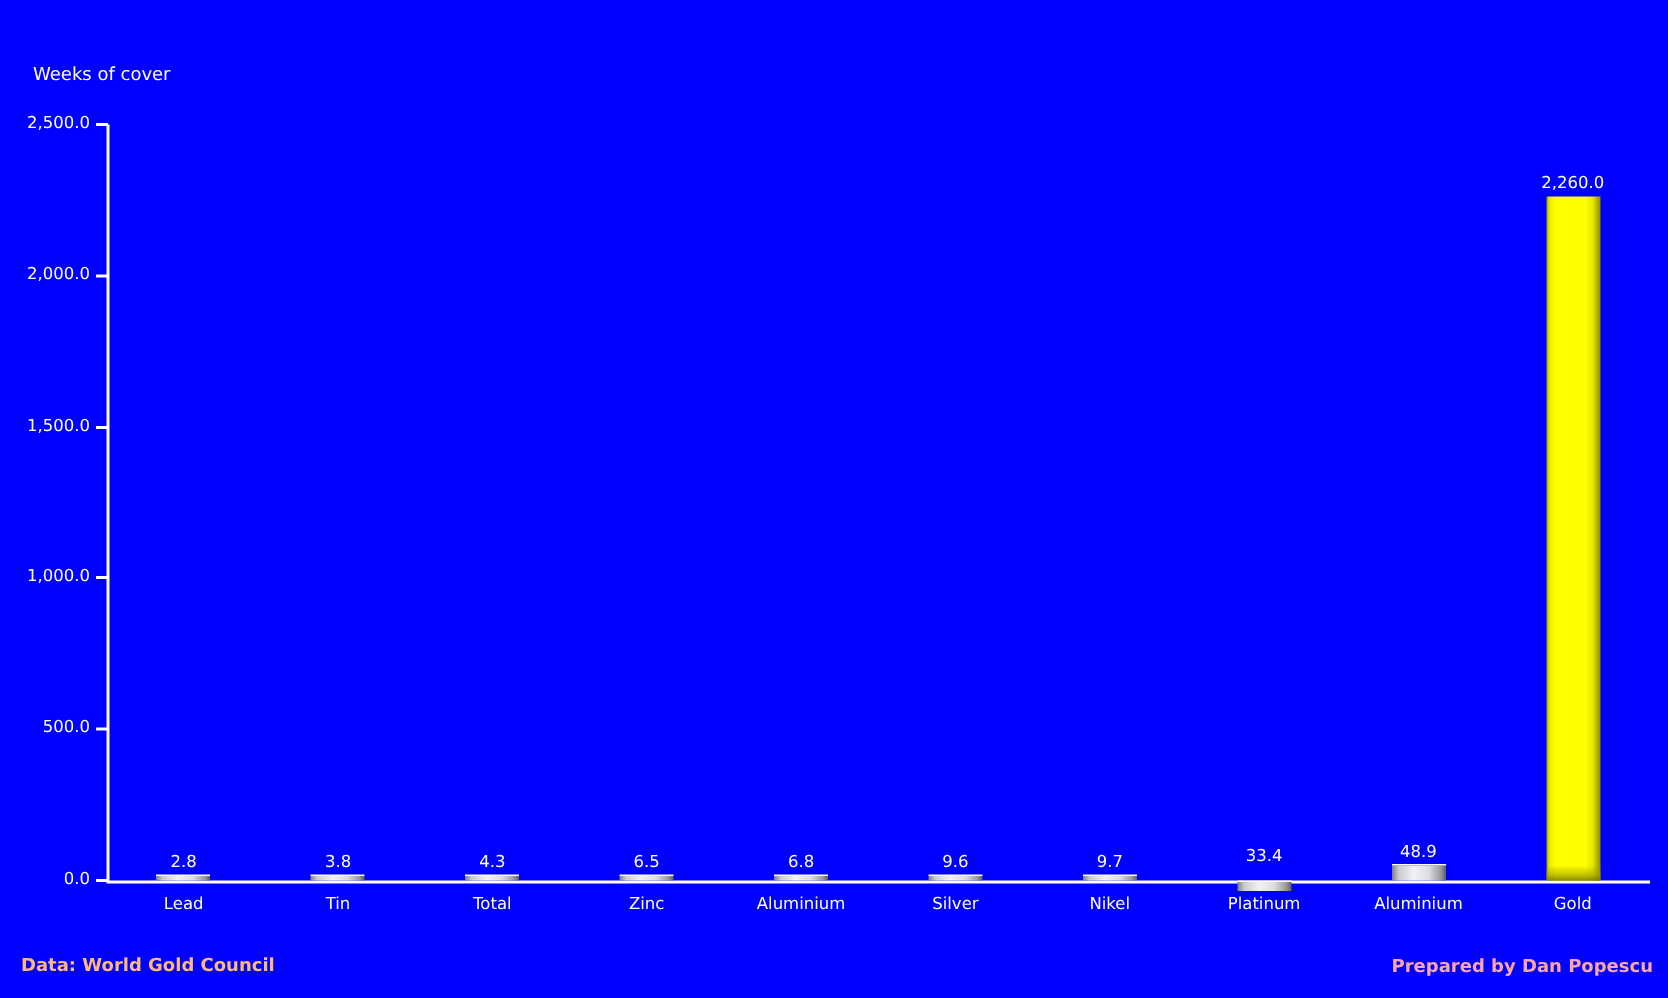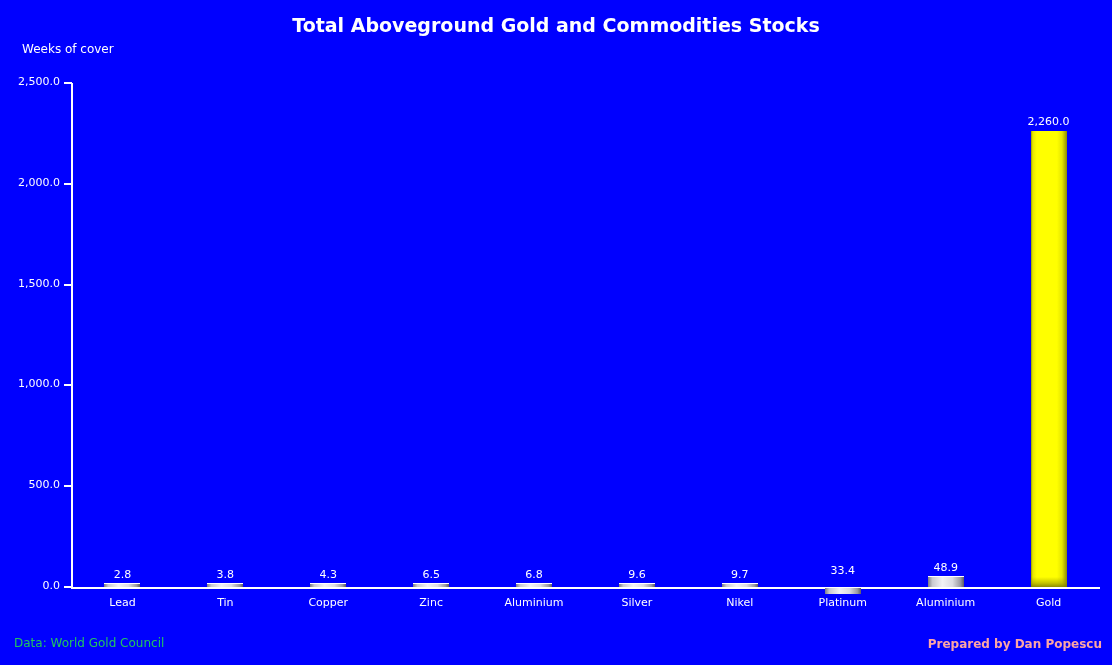--- a/index.html
+++ b/index.html
@@ -122,41 +122,40 @@
     text-align: center;
     color: #FFFFFF;
     font-size: 11px;
     white-space: nowrap;
   }
   
   .footer-left {
     position: absolute;
     left: 14px;
     top: 636px;
-    color: #22c55e;
+    color: #fdba74;
     font-size: 12px;
-    font-weight: normal;
+    font-weight: bold;
     white-space: nowrap;
   }
   .footer-right {
     position: absolute;
     right: 10px;
     top: 637px;
     color: #fca5a5;
     font-size: 12px;
     font-weight: bold;
     white-space: nowrap;
   }
 </style>
 </head>
 <body>
 
 <div id="chart-root">
 
-  <div class="chart-title">Total Aboveground Gold and Commodities Stocks</div>
 
   <div class="y-axis-title">Weeks of cover</div>
 
   <div class="axis-y-line"></div>
   <div class="axis-x-line"></div>
 
   <div id="y-ticks-layer">
       <div class="y-tick" style="top: 586px;"></div>
       <div class="y-tick-label" style="top: 579px;">0.0</div>
       <div class="y-tick" style="top: 485.2px;"></div>
@@ -179,21 +178,21 @@
       <div class="cat-label" style="left: 71px; width: 102.9px;">Lead</div>
       <div class="bar-slot" style="left: 207.35px; top: 584px; width: 36px; height: 3px;">
         <div class="bar silver" style="height: 3px;"></div>
         <div class="bar-value" style="top: -16px; text-align: right;">3.8</div>
       </div>
       <div class="cat-label" style="left: 173.9px; width: 102.9px;">Tin</div>
       <div class="bar-slot" style="left: 310.25px; top: 584px; width: 36px; height: 3px;">
         <div class="bar silver" style="height: 3px;"></div>
         <div class="bar-value" style="top: -16px;">4.3</div>
       </div>
-      <div class="cat-label" style="left: 276.8px; width: 102.9px;">Copper</div>
+      <div class="cat-label" style="left: 276.8px; width: 102.9px;">Total</div>
       <div class="bar-slot" style="left: 413.15px; top: 584px; width: 36px; height: 3px;">
         <div class="bar silver" style="height: 3px;"></div>
         <div class="bar-value" style="top: -16px;">6.5</div>
       </div>
       <div class="cat-label" style="left: 379.7px; width: 102.9px;">Zinc</div>
       <div class="bar-slot" style="left: 516.05px; top: 584px; width: 36px; height: 3px;">
         <div class="bar silver" style="height: 3px;"></div>
         <div class="bar-value" style="top: -16px;">6.8</div>
       </div>
       <div class="cat-label" style="left: 482.6px; width: 102.9px;">Aluminium</div>

